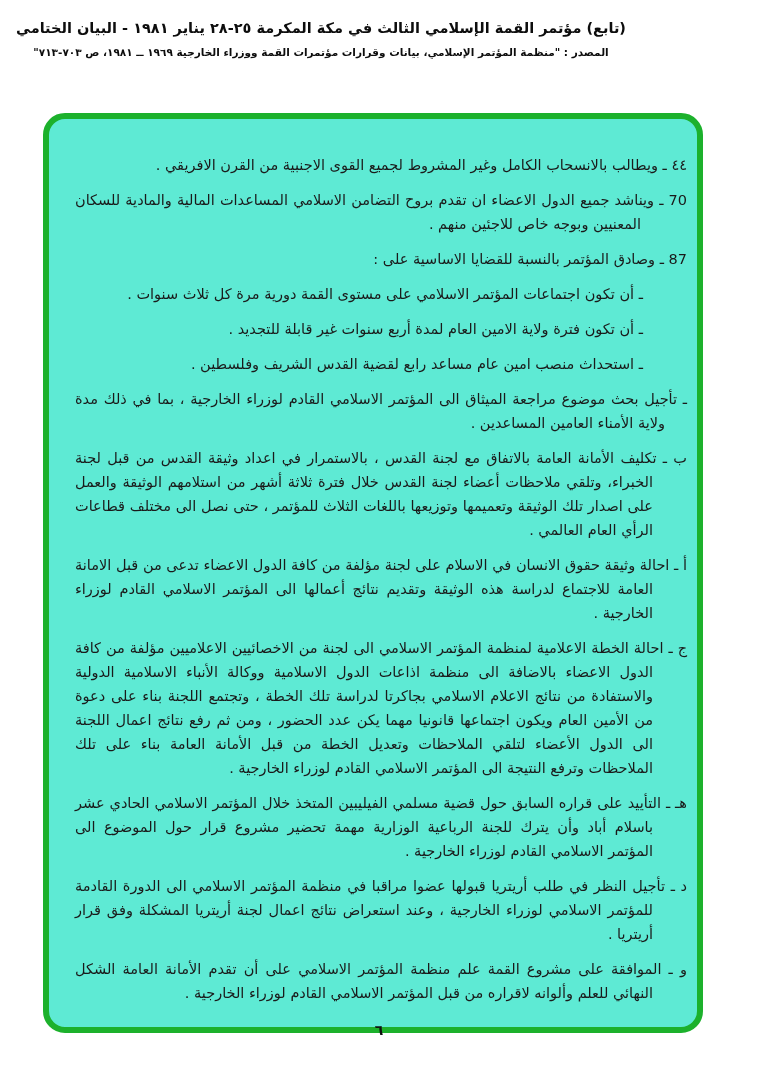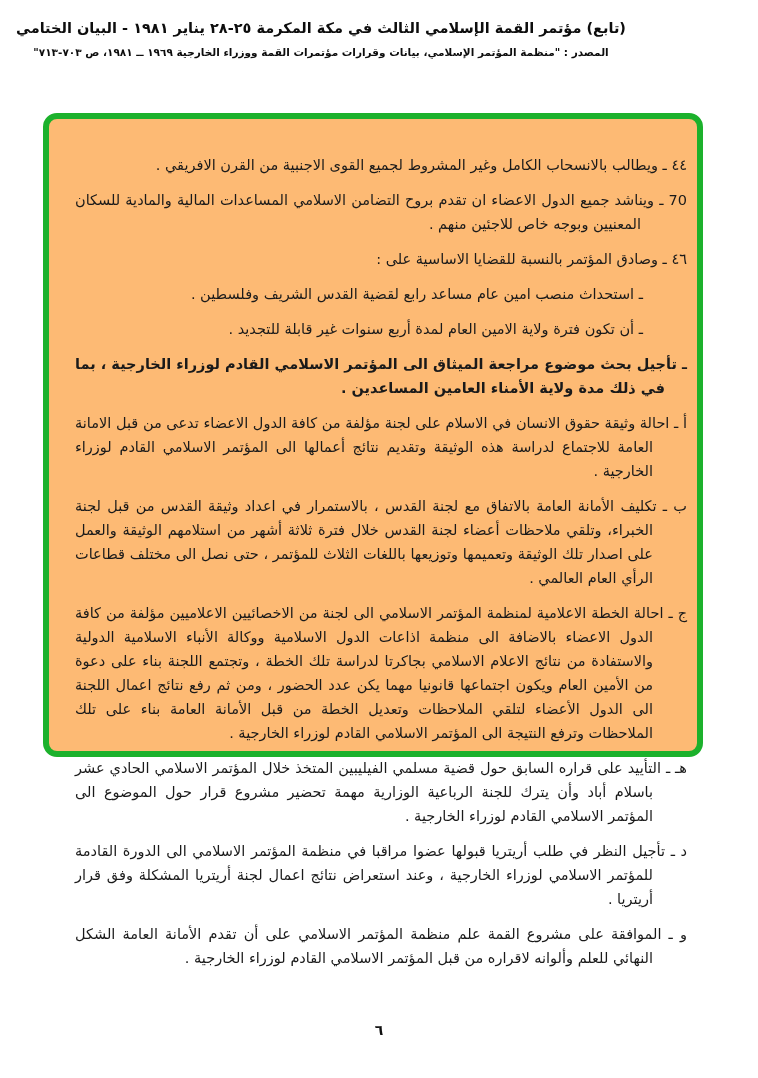--- a/index.html
+++ b/index.html
@@ -33,26 +33,26 @@
     font-size: 10.5px;
     font-weight: bold;
     margin-top: 10px;
     color: #0d0d0d;
   }
   .green-box {
     position: absolute;
     left: 43px;
     top: 113px;
     width: 660px;
-    height: 644px;
+    height: 920px;
     box-sizing: border-box;
     border: 6px solid #1cb12c;
-    border-radius: 14px;
+    border-radius: 22px;
     padding: 34px 10px 0 26px;
-    background: #fdba74;
+    background: #5eead4;
   }
   .content {
     direction: rtl;
     font-size: 14.5px;
     line-height: 24px;
     color: #1a1a1a;
   }
   .para {
     text-align: justify;
     margin: 0 0 11px 0;
@@ -64,21 +64,20 @@
   }
   
   .bullet {
     margin-right: 44px;
     text-align: right;
   }
   
   .bullet-long {
     padding-right: 22px;
     text-indent: -22px;
-    font-weight: bold;
   }
   
   .letter-item {
     padding-right: 34px;
     text-indent: -34px;
   }
   .page-number {
     position: absolute;
     top: 1022px;
     left: 0;
@@ -94,26 +93,27 @@
 
 <div class="header">
   <div class="title">(تابع) مؤتمر القمة الإسلامي الثالث في مكة المكرمة ٢٥-٢٨ يناير ١٩٨١ - البيان الختامي</div>
   <div class="source">المصدر : "منظمة المؤتمر الإسلامي، بيانات وقرارات مؤتمرات القمة ووزراء الخارجية ١٩٦٩ ــ ١٩٨١، ص ٧٠٣-٧١٣"</div>
 </div>
 
 <div class="green-box">
   <div class="content">
     <div class="para num-item">٤٤ ـ ويطالب بالانسحاب الكامل وغير المشروط لجميع القوى الاجنبية من القرن الافريقي .</div>
     <div class="para num-item">70 ـ ويناشد جميع الدول الاعضاء ان تقدم بروح التضامن الاسلامي المساعدات المالية والمادية للسكان المعنيين وبوجه خاص للاجئين منهم .</div>
-    <div class="para num-item">٤٦ ـ وصادق المؤتمر بالنسبة للقضايا الاساسية على :</div>
+    <div class="para num-item">87 ـ وصادق المؤتمر بالنسبة للقضايا الاساسية على :</div>
+    <div class="para bullet">ـ أن تكون اجتماعات المؤتمر الاسلامي على مستوى القمة دورية مرة كل ثلاث سنوات .</div>
+    <div class="para bullet">ـ أن تكون فترة ولاية الامين العام لمدة أربع سنوات غير قابلة للتجديد .</div>
     <div class="para bullet">ـ استحداث منصب امين عام مساعد رابع لقضية القدس الشريف وفلسطين .</div>
-    <div class="para bullet">ـ أن تكون فترة ولاية الامين العام لمدة أربع سنوات غير قابلة للتجديد .</div>
     <div class="para bullet-long">ـ تأجيل بحث موضوع مراجعة الميثاق الى المؤتمر الاسلامي القادم لوزراء الخارجية ، بما في ذلك مدة ولاية الأمناء العامين المساعدين .</div>
+    <div class="para letter-item">ب ـ تكليف الأمانة العامة بالاتفاق مع لجنة القدس ، بالاستمرار في اعداد وثيقة القدس من قبل لجنة الخبراء، وتلقي ملاحظات أعضاء لجنة القدس خلال فترة ثلاثة أشهر من استلامهم الوثيقة والعمل على اصدار تلك الوثيقة وتعميمها وتوزيعها باللغات الثلاث للمؤتمر ، حتى نصل الى مختلف قطاعات الرأي العام العالمي .</div>
     <div class="para letter-item">أ ـ احالة وثيقة حقوق الانسان في الاسلام على لجنة مؤلفة من كافة الدول الاعضاء تدعى من قبل الامانة العامة للاجتماع لدراسة هذه الوثيقة وتقديم نتائج أعمالها الى المؤتمر الاسلامي القادم لوزراء الخارجية .</div>
-    <div class="para letter-item">ب ـ تكليف الأمانة العامة بالاتفاق مع لجنة القدس ، بالاستمرار في اعداد وثيقة القدس من قبل لجنة الخبراء، وتلقي ملاحظات أعضاء لجنة القدس خلال فترة ثلاثة أشهر من استلامهم الوثيقة والعمل على اصدار تلك الوثيقة وتعميمها وتوزيعها باللغات الثلاث للمؤتمر ، حتى نصل الى مختلف قطاعات الرأي العام العالمي .</div>
     <div class="para letter-item">ج ـ احالة الخطة الاعلامية لمنظمة المؤتمر الاسلامي الى لجنة من الاخصائيين الاعلاميين مؤلفة من كافة الدول الاعضاء بالاضافة الى منظمة اذاعات الدول الاسلامية ووكالة الأنباء الاسلامية الدولية والاستفادة من نتائج الاعلام الاسلامي بجاكرتا لدراسة تلك الخطة ، وتجتمع اللجنة بناء على دعوة من الأمين العام ويكون اجتماعها قانونيا مهما يكن عدد الحضور ، ومن ثم رفع نتائج اعمال اللجنة الى الدول الأعضاء لتلقي الملاحظات وتعديل الخطة من قبل الأمانة العامة بناء على تلك الملاحظات وترفع النتيجة الى المؤتمر الاسلامي القادم لوزراء الخارجية .</div>
     <div class="para letter-item">هـ ـ التأييد على قراره السابق حول قضية مسلمي الفيليبين المتخذ خلال المؤتمر الاسلامي الحادي عشر باسلام أباد وأن يترك للجنة الرباعية الوزارية مهمة تحضير مشروع قرار حول الموضوع الى المؤتمر الاسلامي القادم لوزراء الخارجية .</div>
     <div class="para letter-item">د ـ تأجيل النظر في طلب أريتريا قبولها عضوا مراقبا في منظمة المؤتمر الاسلامي الى الدورة القادمة للمؤتمر الاسلامي لوزراء الخارجية ، وعند استعراض نتائج اعمال لجنة أريتريا المشكلة وفق قرار أريتريا .</div>
     <div class="para letter-item">و ـ الموافقة على مشروع القمة علم منظمة المؤتمر الاسلامي على أن تقدم الأمانة العامة الشكل النهائي للعلم وألوانه لاقراره من قبل المؤتمر الاسلامي القادم لوزراء الخارجية .</div>
   </div>
 </div>
 
 <div class="page-number">٦</div>
 
 </body></html>

